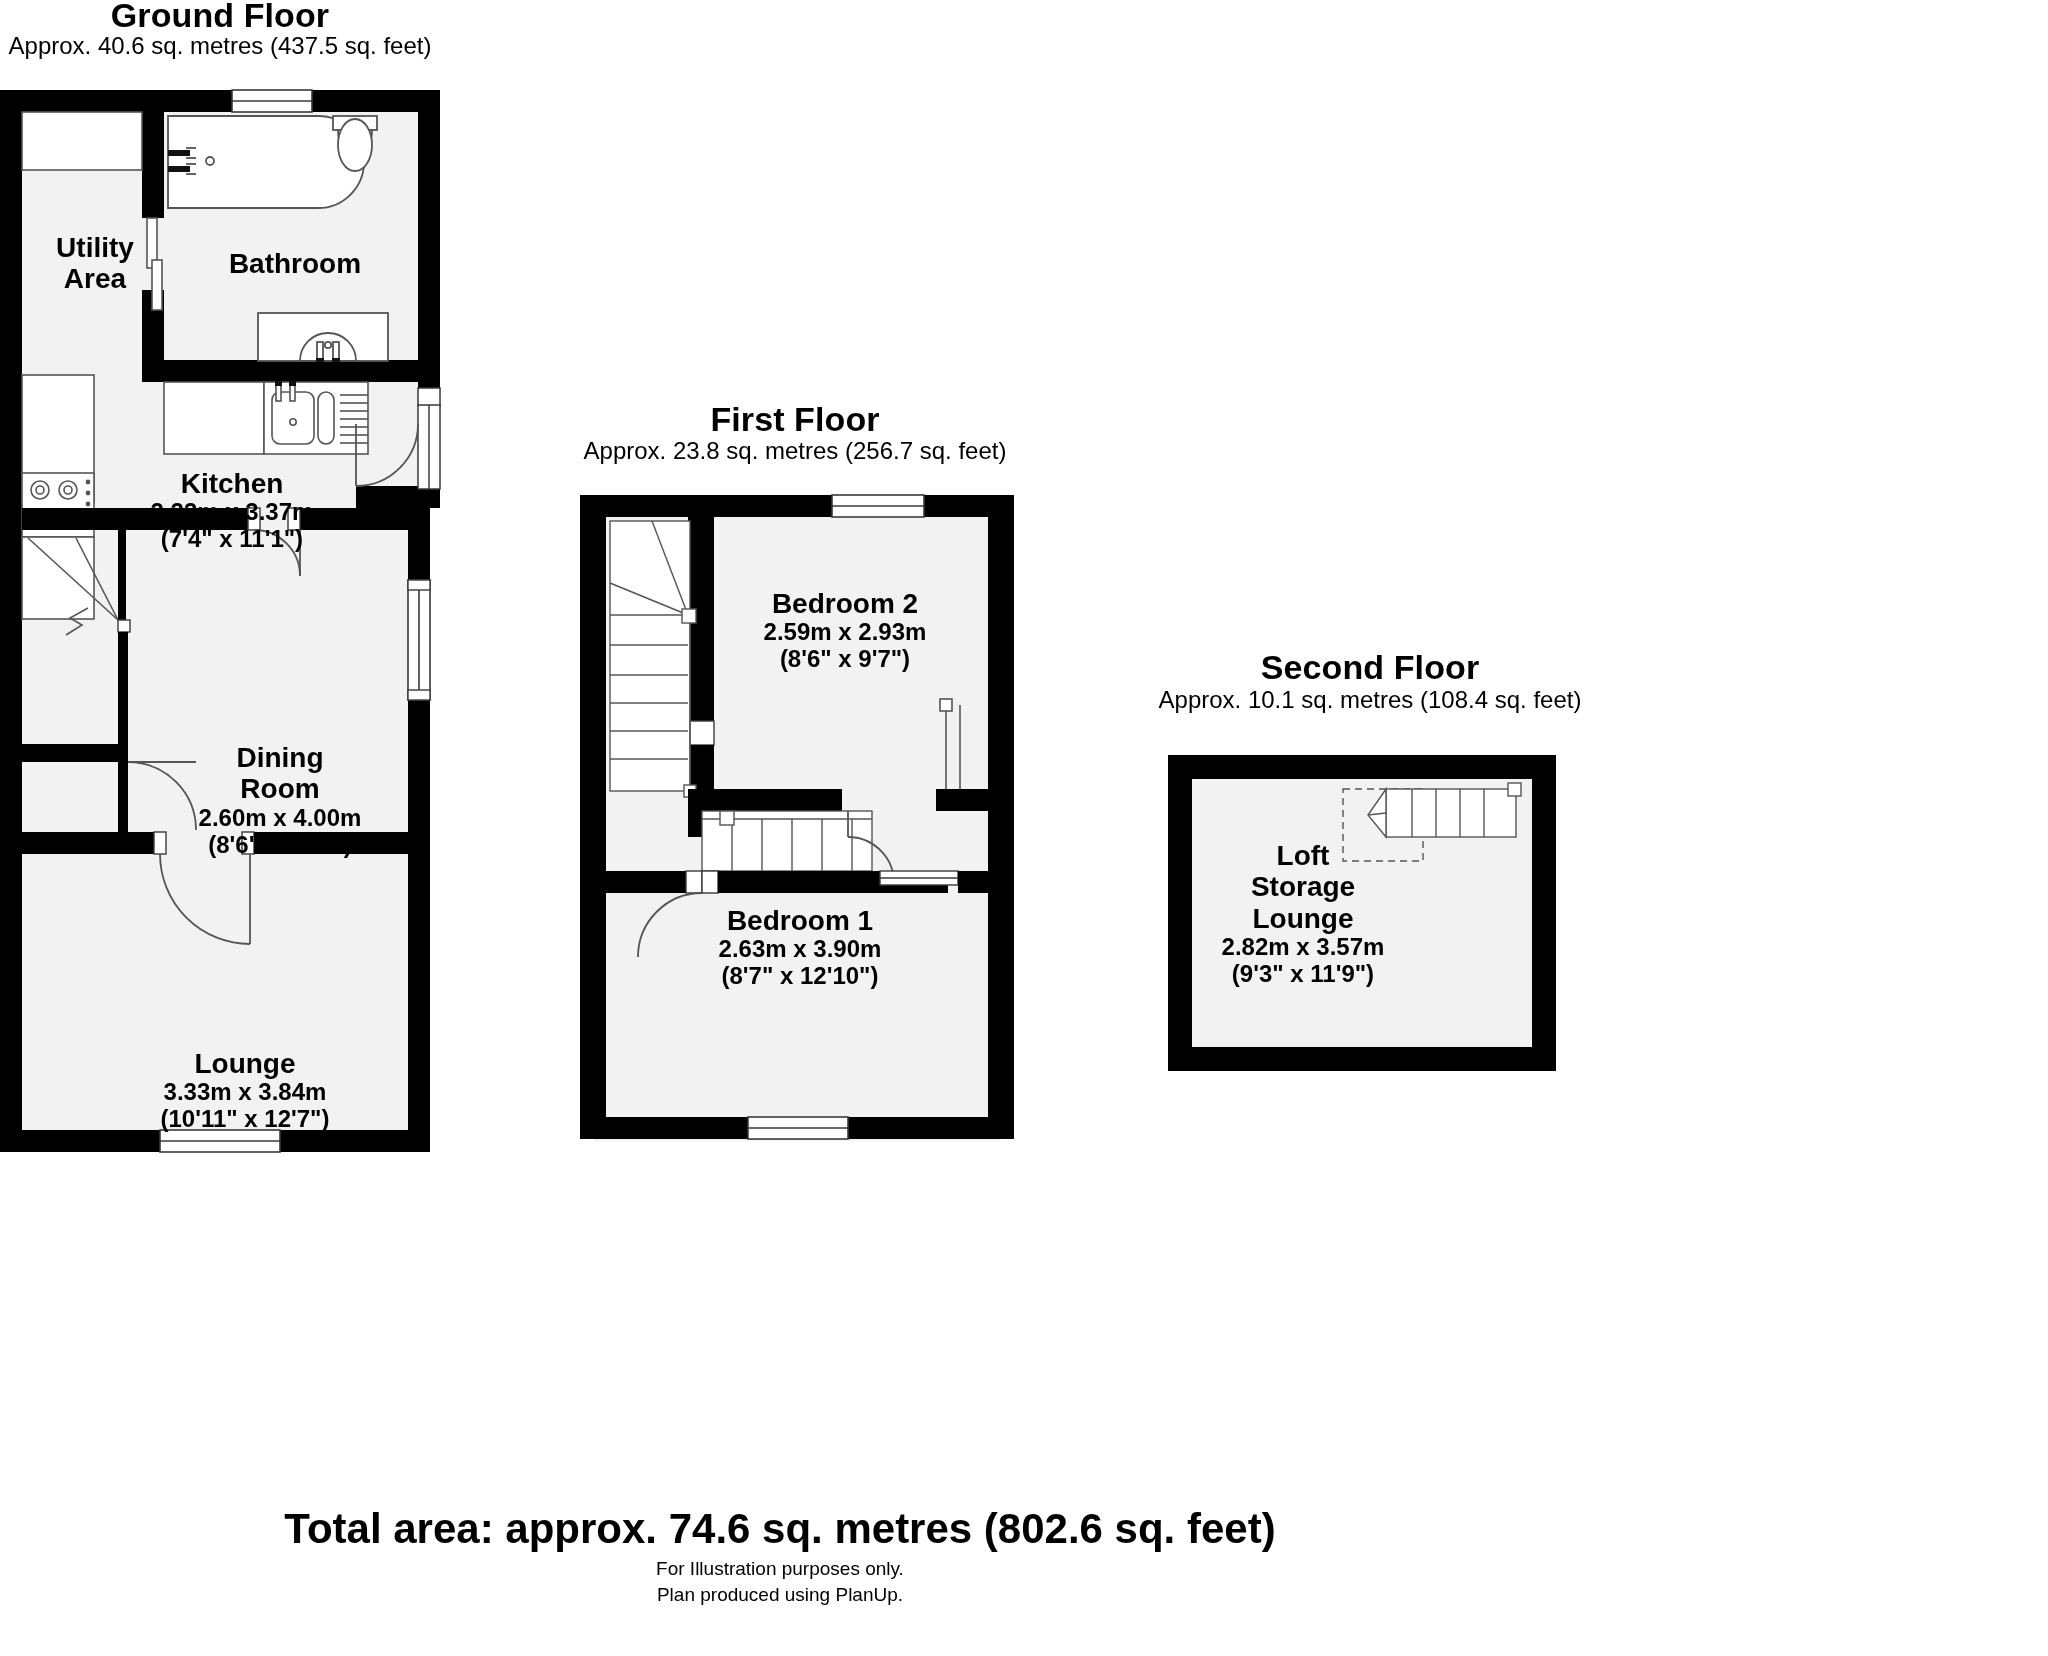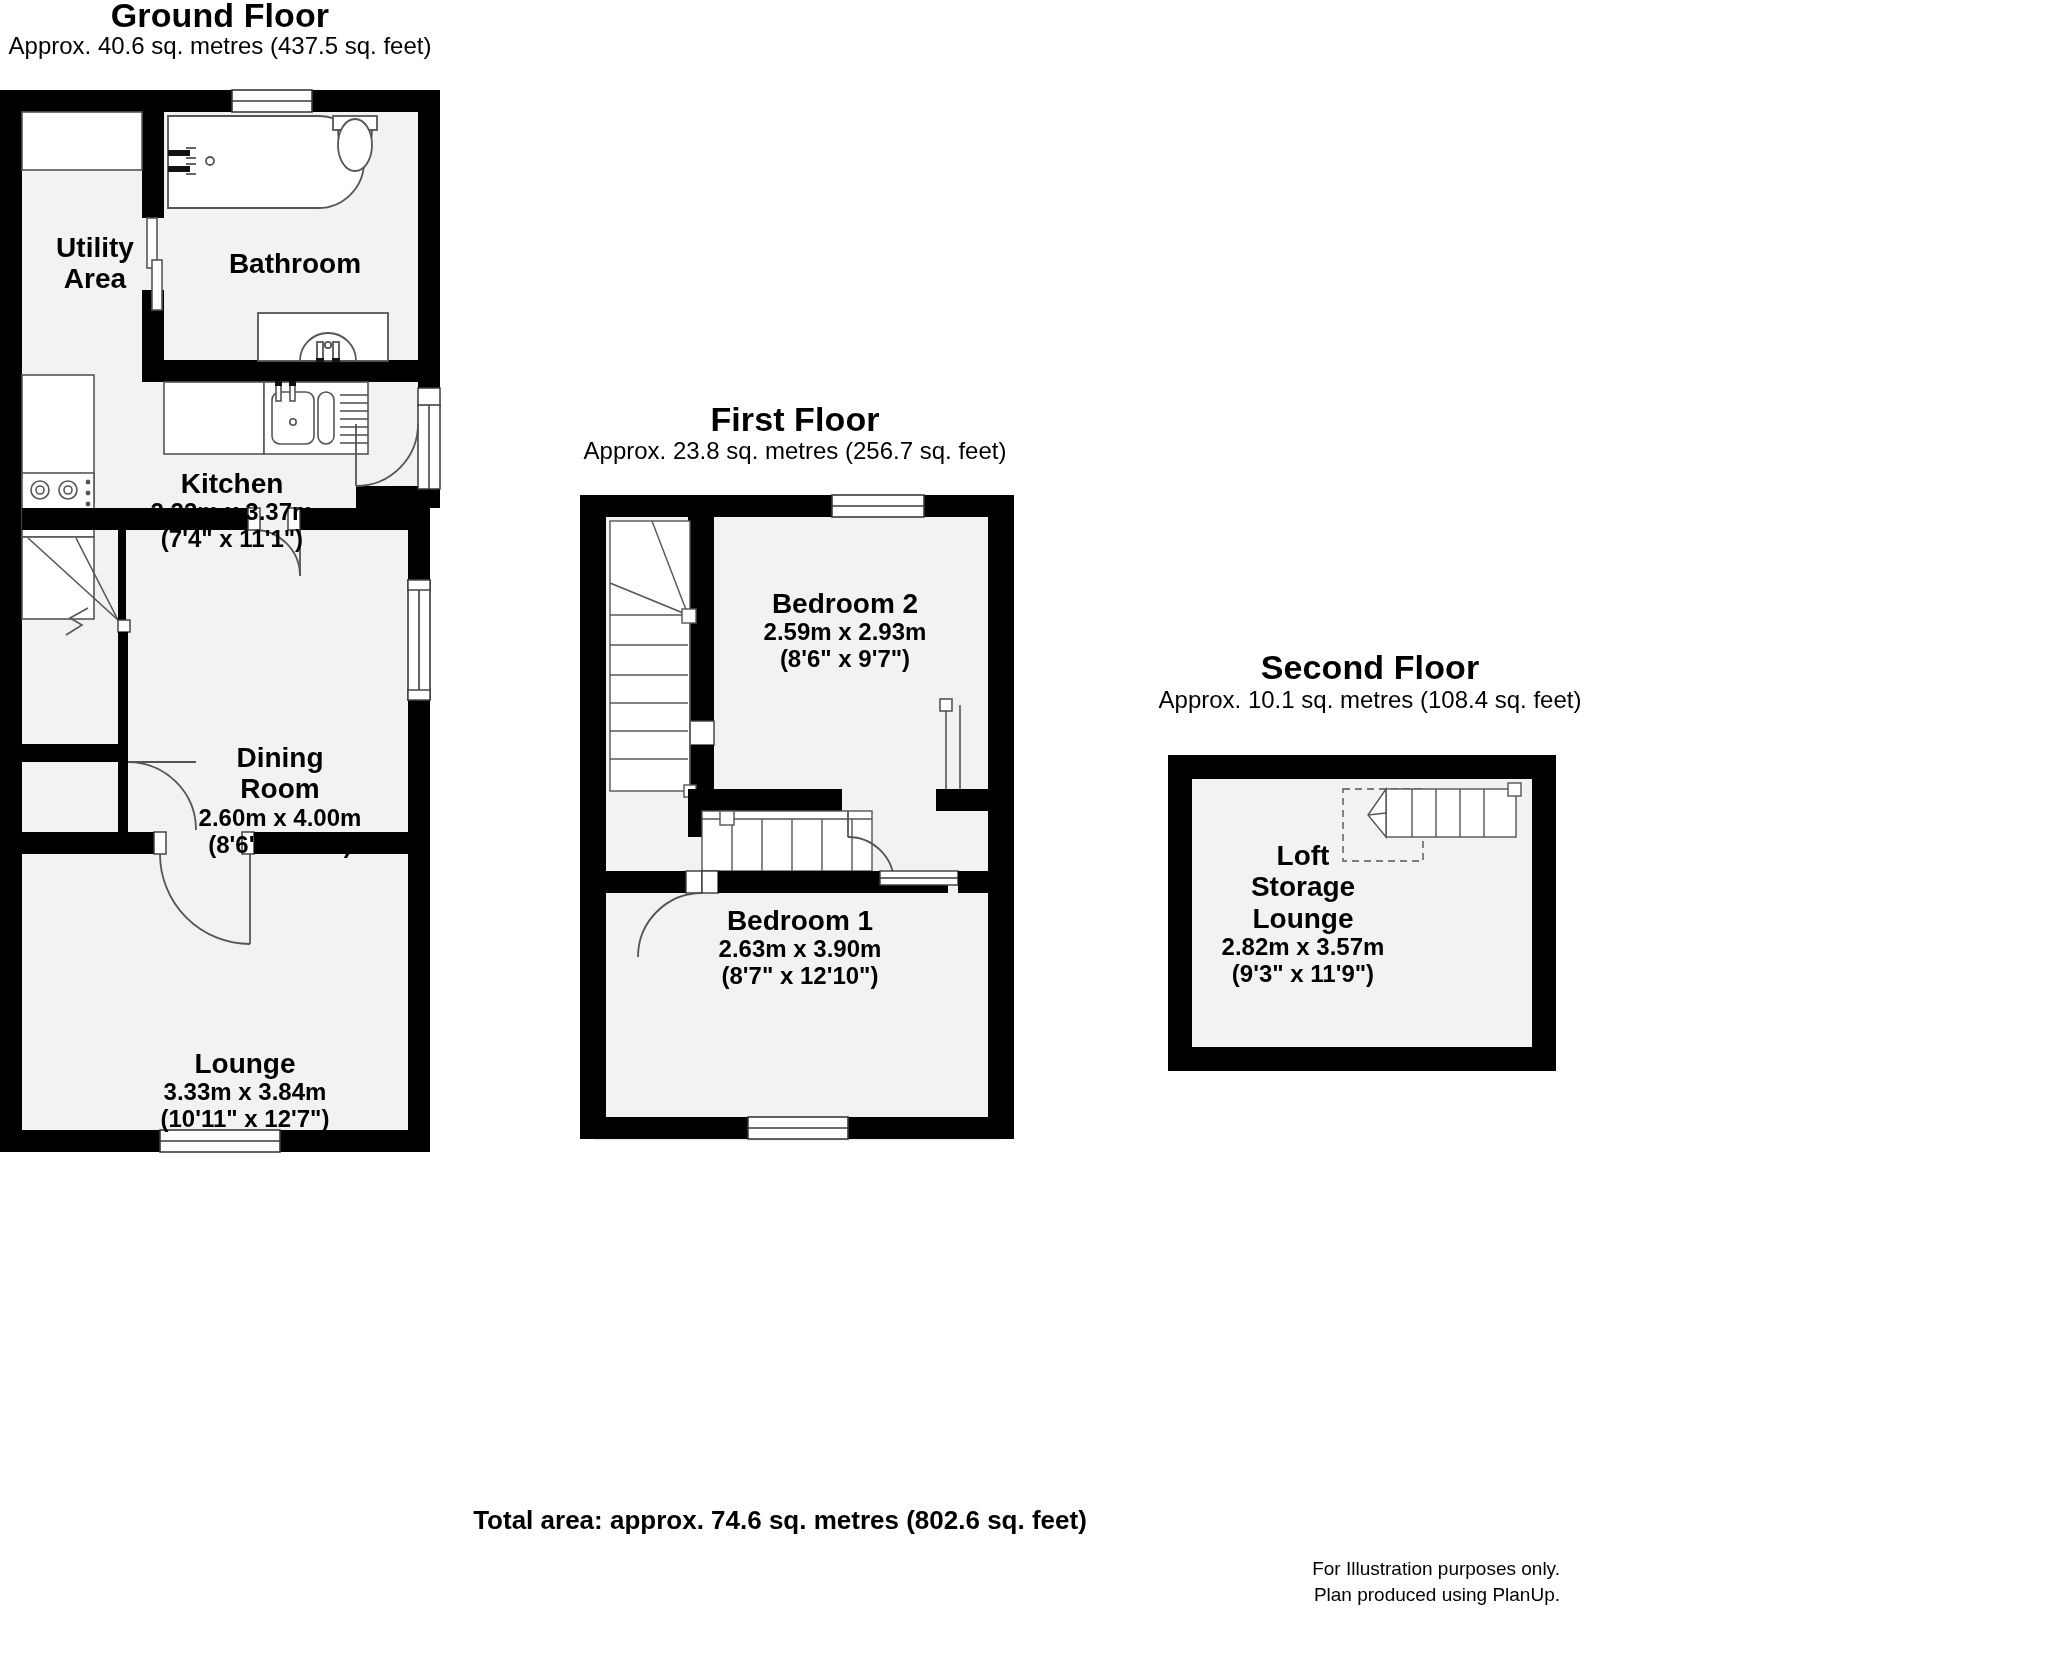--- a/index.html
+++ b/index.html
@@ -10,22 +10,22 @@
     -webkit-font-smoothing:antialiased;
   }
   .plan{position:absolute;}
   .ttl{position:absolute;text-align:center;font-weight:bold;white-space:nowrap;}
   .sub{position:absolute;text-align:center;white-space:nowrap;}
   .floor-title{font-size:34px;font-weight:bold;letter-spacing:0.1px;}
   .floor-sub{font-size:24px;font-weight:normal;}
   .room-label{position:absolute;text-align:center;white-space:nowrap;line-height:1.12;}
   .room-name{font-size:28px;font-weight:bold;display:block;}
   .room-dim{font-size:24px;font-weight:bold;display:block;}
-  .total{position:absolute;text-align:center;white-space:nowrap;font-size:26px;font-weight:bold;}
-  .note{position:absolute;text-align:right;white-space:nowrap;font-size:19px;}
+  .total{position:absolute;text-align:center;white-space:nowrap;font-size:42px;font-weight:bold;}
+  .note{position:absolute;text-align:center;white-space:nowrap;font-size:19px;}
   svg{display:block;overflow:visible;}
 </style>
 </head>
 <body>
 
 <div class="ttl floor-title" style="left:0px;top:-4px;width:440px;">Ground Floor</div>
 <div class="sub floor-sub" style="left:0px;top:32px;width:440px;">Approx. 40.6 sq. metres (437.5 sq. feet)</div>
 
 <div class="plan" style="left:0px;top:90px;">
 <svg width="470" height="1080" viewBox="0 0 470 1080">

